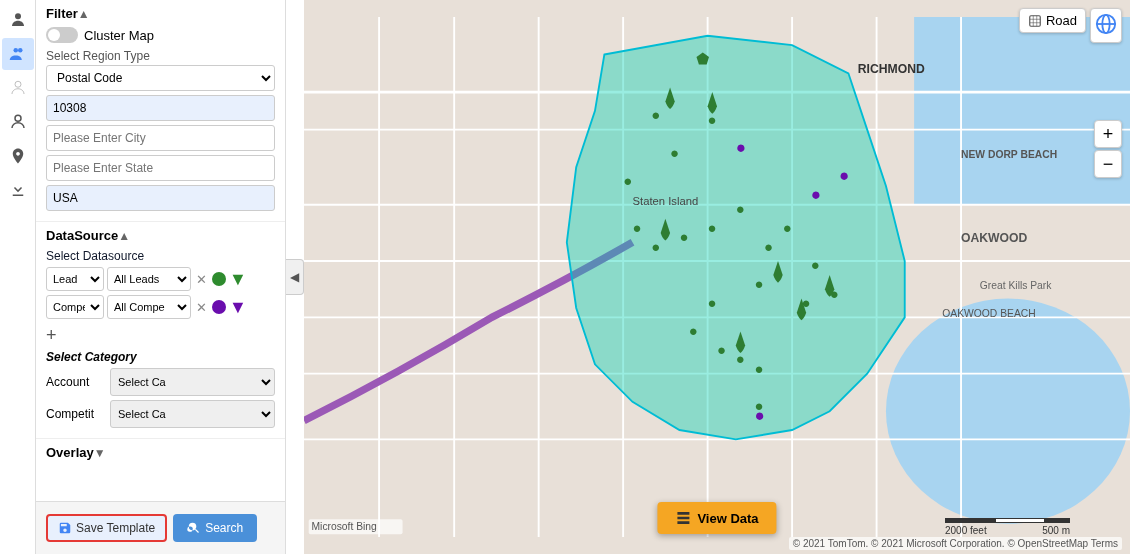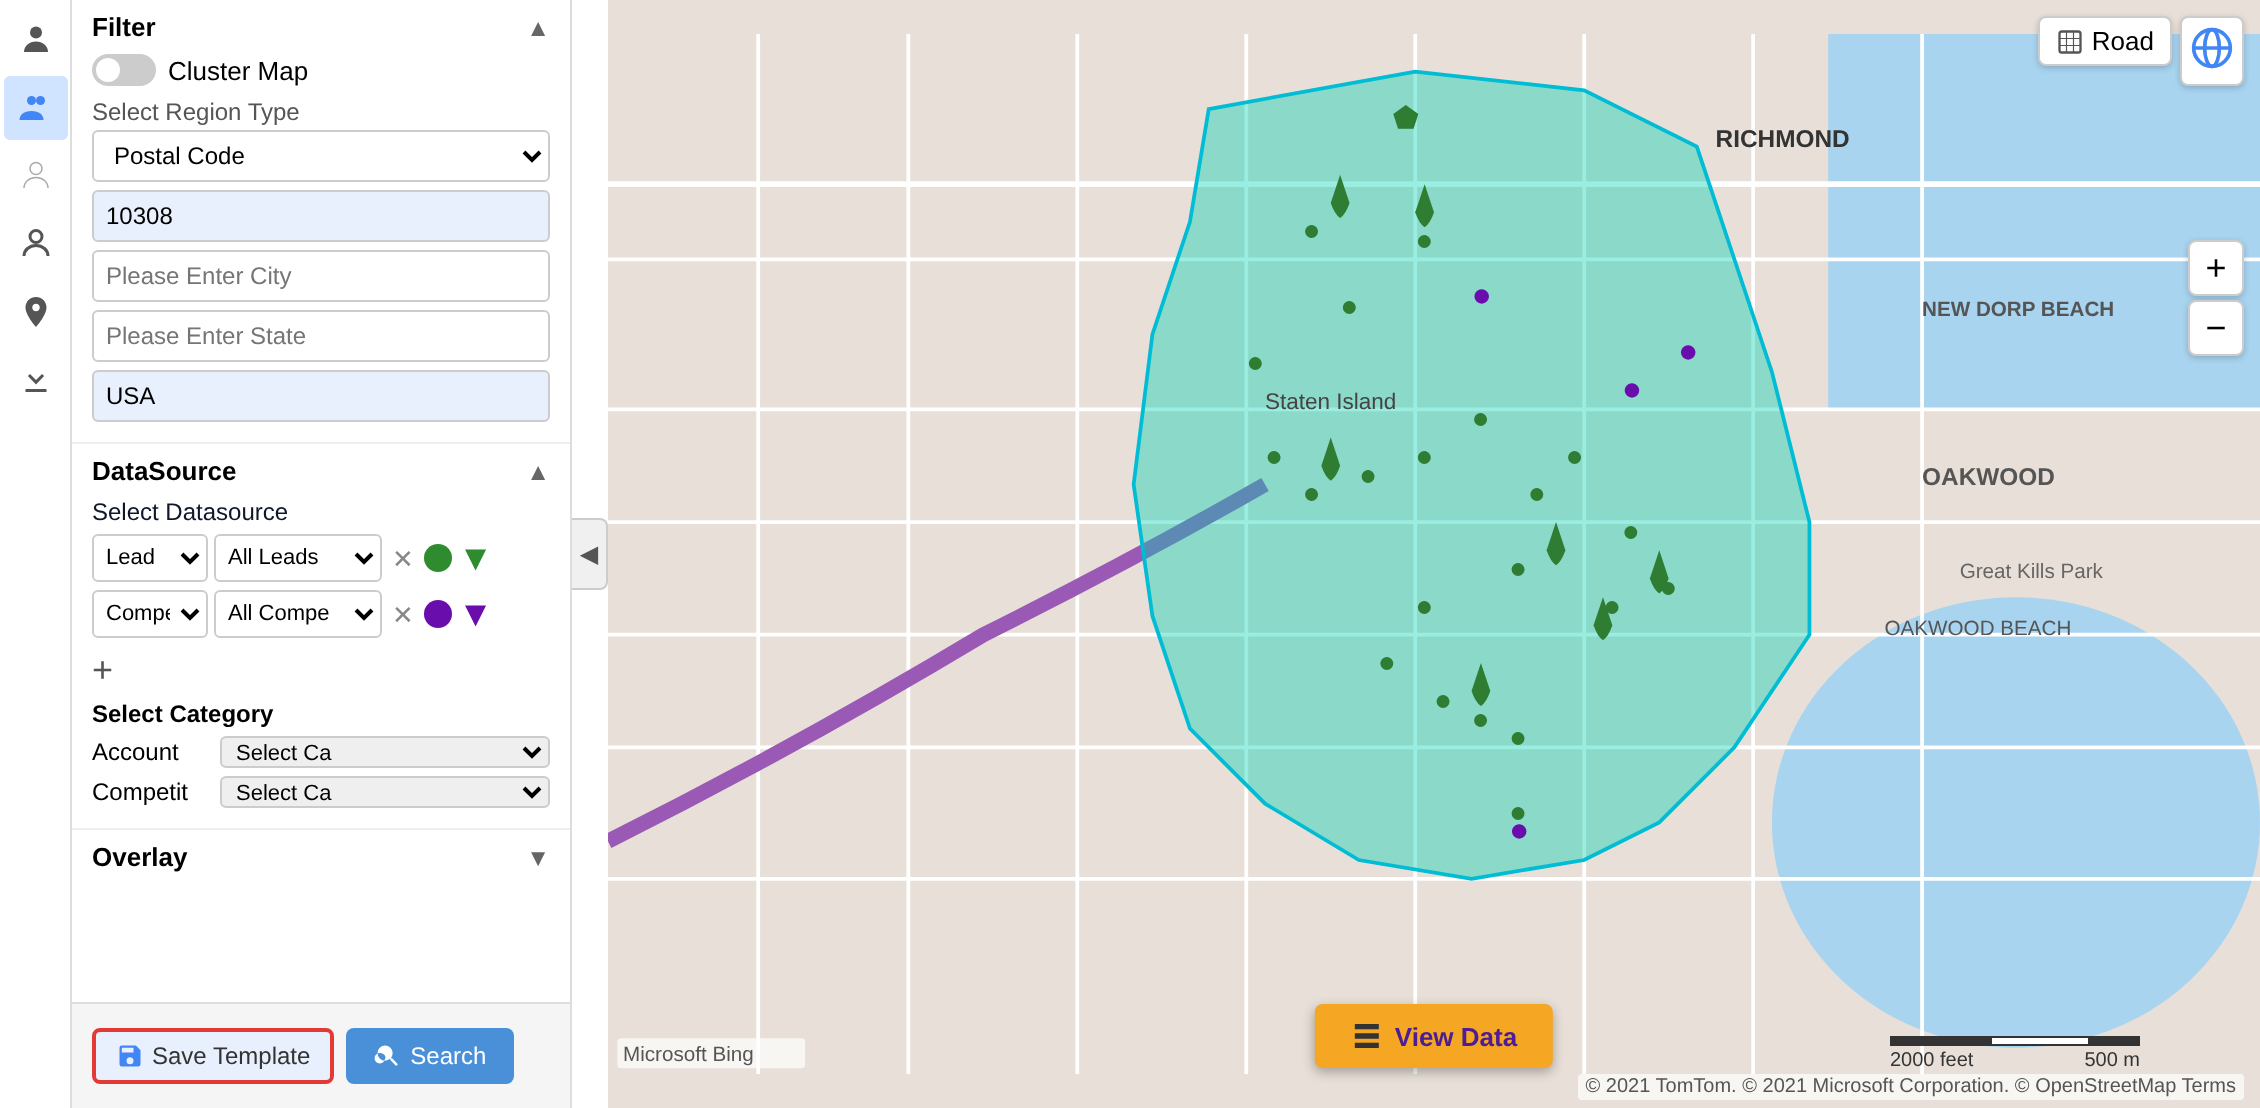--- a/index.html
+++ b/index.html
@@ -47,21 +47,21 @@
     }
     .icon-bar-btn.active { background: #d0e4ff; }
 
     
     .panel-section {
       padding: 6px 10px;
       border-bottom: 1px solid #eee;
     }
     .section-header {
       display: flex;
-      justify-content: space-between;
+      justify-content: flex-start;
       align-items: center;
       font-weight: bold;
       font-size: 13px;
       margin-bottom: 6px;
       cursor: pointer;
     }
     .toggle-switch {
       display: flex;
       align-items: center;
       gap: 6px;
@@ -151,21 +151,21 @@
       display: flex;
       align-items: center;
       gap: 4px;
       margin-bottom: 4px;
     }
     .cat-label {
       font-size: 12px;
       min-width: 60px;
     }
     .cat-select {
-      height: 16px;
+      height: 28px;
       border: 1px solid #ccc;
       border-radius: 3px;
       font-size: 11px;
       padding: 1px 3px;
       flex: 1;
     }
 
     
     .overlay-section {
       padding: 6px 10px;
@@ -240,21 +240,21 @@
       box-shadow: 0 1px 3px rgba(0,0,0,0.2);
     }
 
     
     .view-data-btn {
       position: absolute;
       bottom: 20px;
       left: 50%;
       transform: translateX(-50%);
       background: #f5a623;
-      color: #4c1d95;
+      color: #000000;
       border: none;
       border-radius: 4px;
       padding: 8px 18px;
       font-size: 13px;
       font-weight: bold;
       cursor: pointer;
       display: flex;
       align-items: center;
       gap: 6px;
       box-shadow: 0 2px 6px rgba(0,0,0,0.3);
@@ -402,21 +402,21 @@
         <option>All Compe</option>
       </select>
       <button class="x-btn">✕</button>
       <span class="dot-purple"></span>
       <span style="color:#6a0dad;font-size:18px;line-height:1;">▼</span>
     </div>
 
     <button class="plus-btn">+</button>
 
     
-    <span style="font-size:12px;font-weight:bold;display:block;margin-bottom:4px;">Select Category</span>
+    <span style="font-size:12px;font-weight:bold;display:block;margin-bottom:4px;font-style:italic;">Select Category</span>
     <div class="cat-row">
       <span class="cat-label">Account</span>
       <select class="cat-select">
         <option>Select Ca</option>
       </select>
     </div>
     <div class="cat-row">
       <span class="cat-label">Competit</span>
       <select class="cat-select">
         <option>Select Ca</option>

